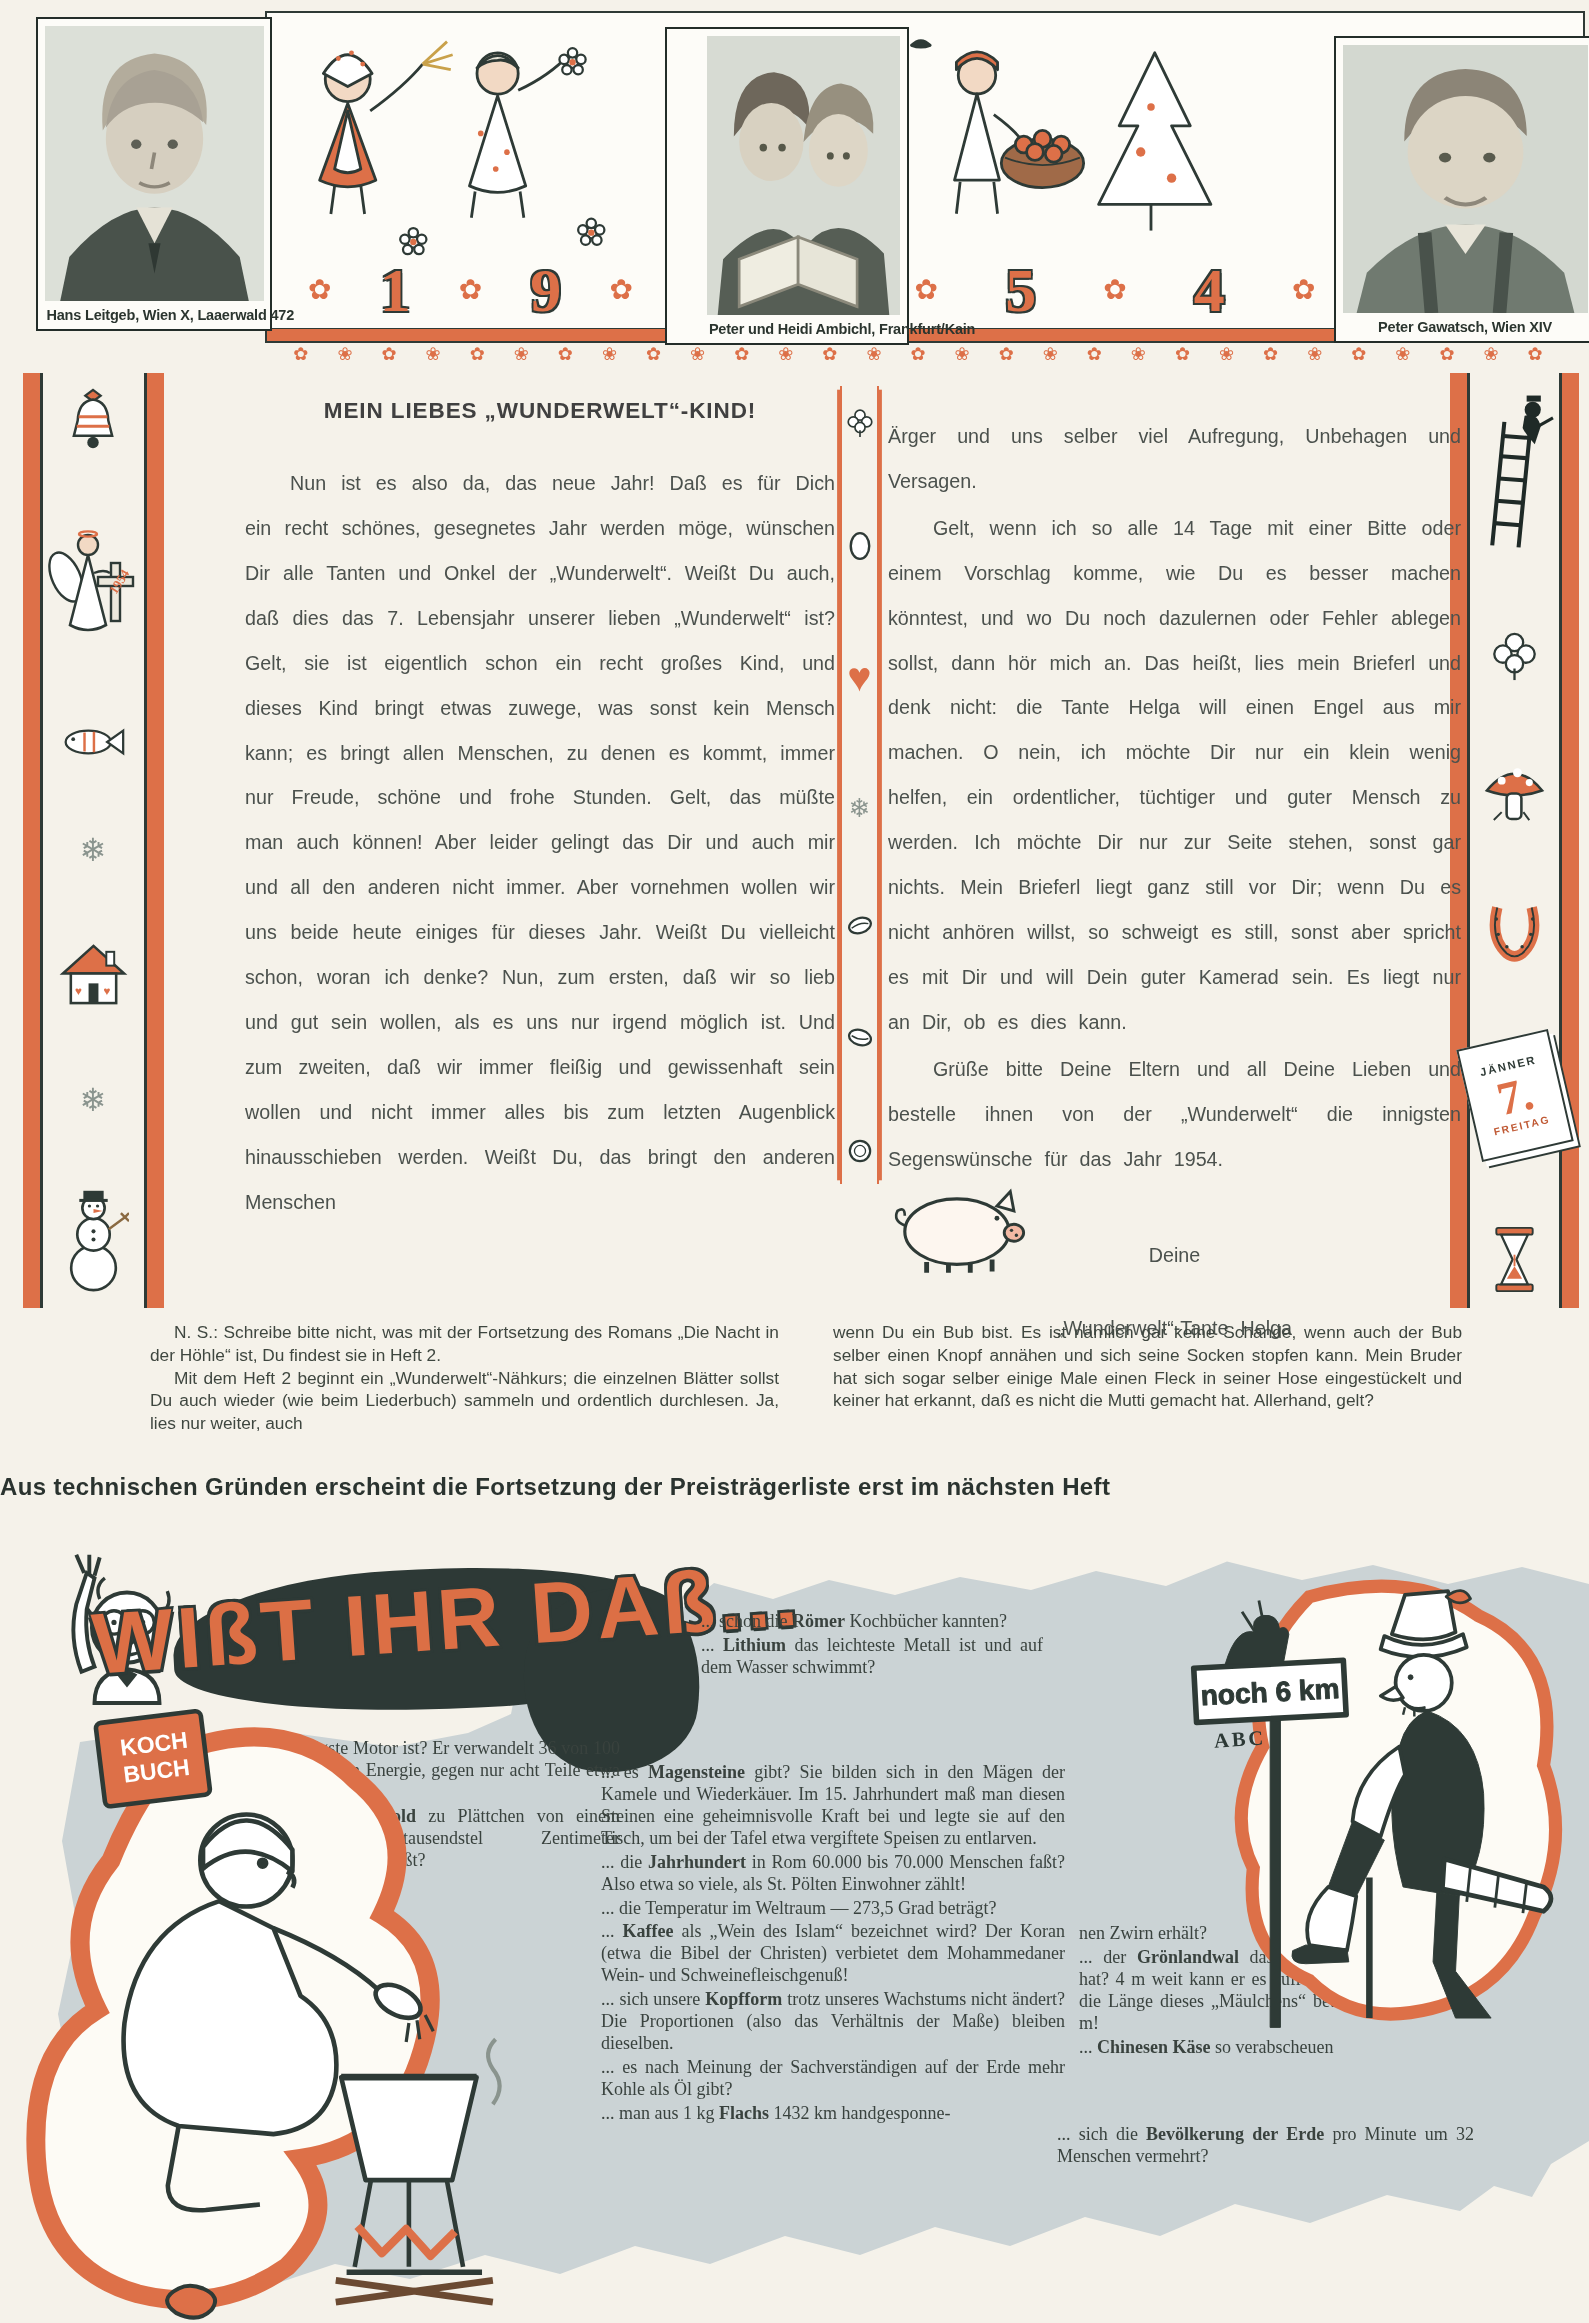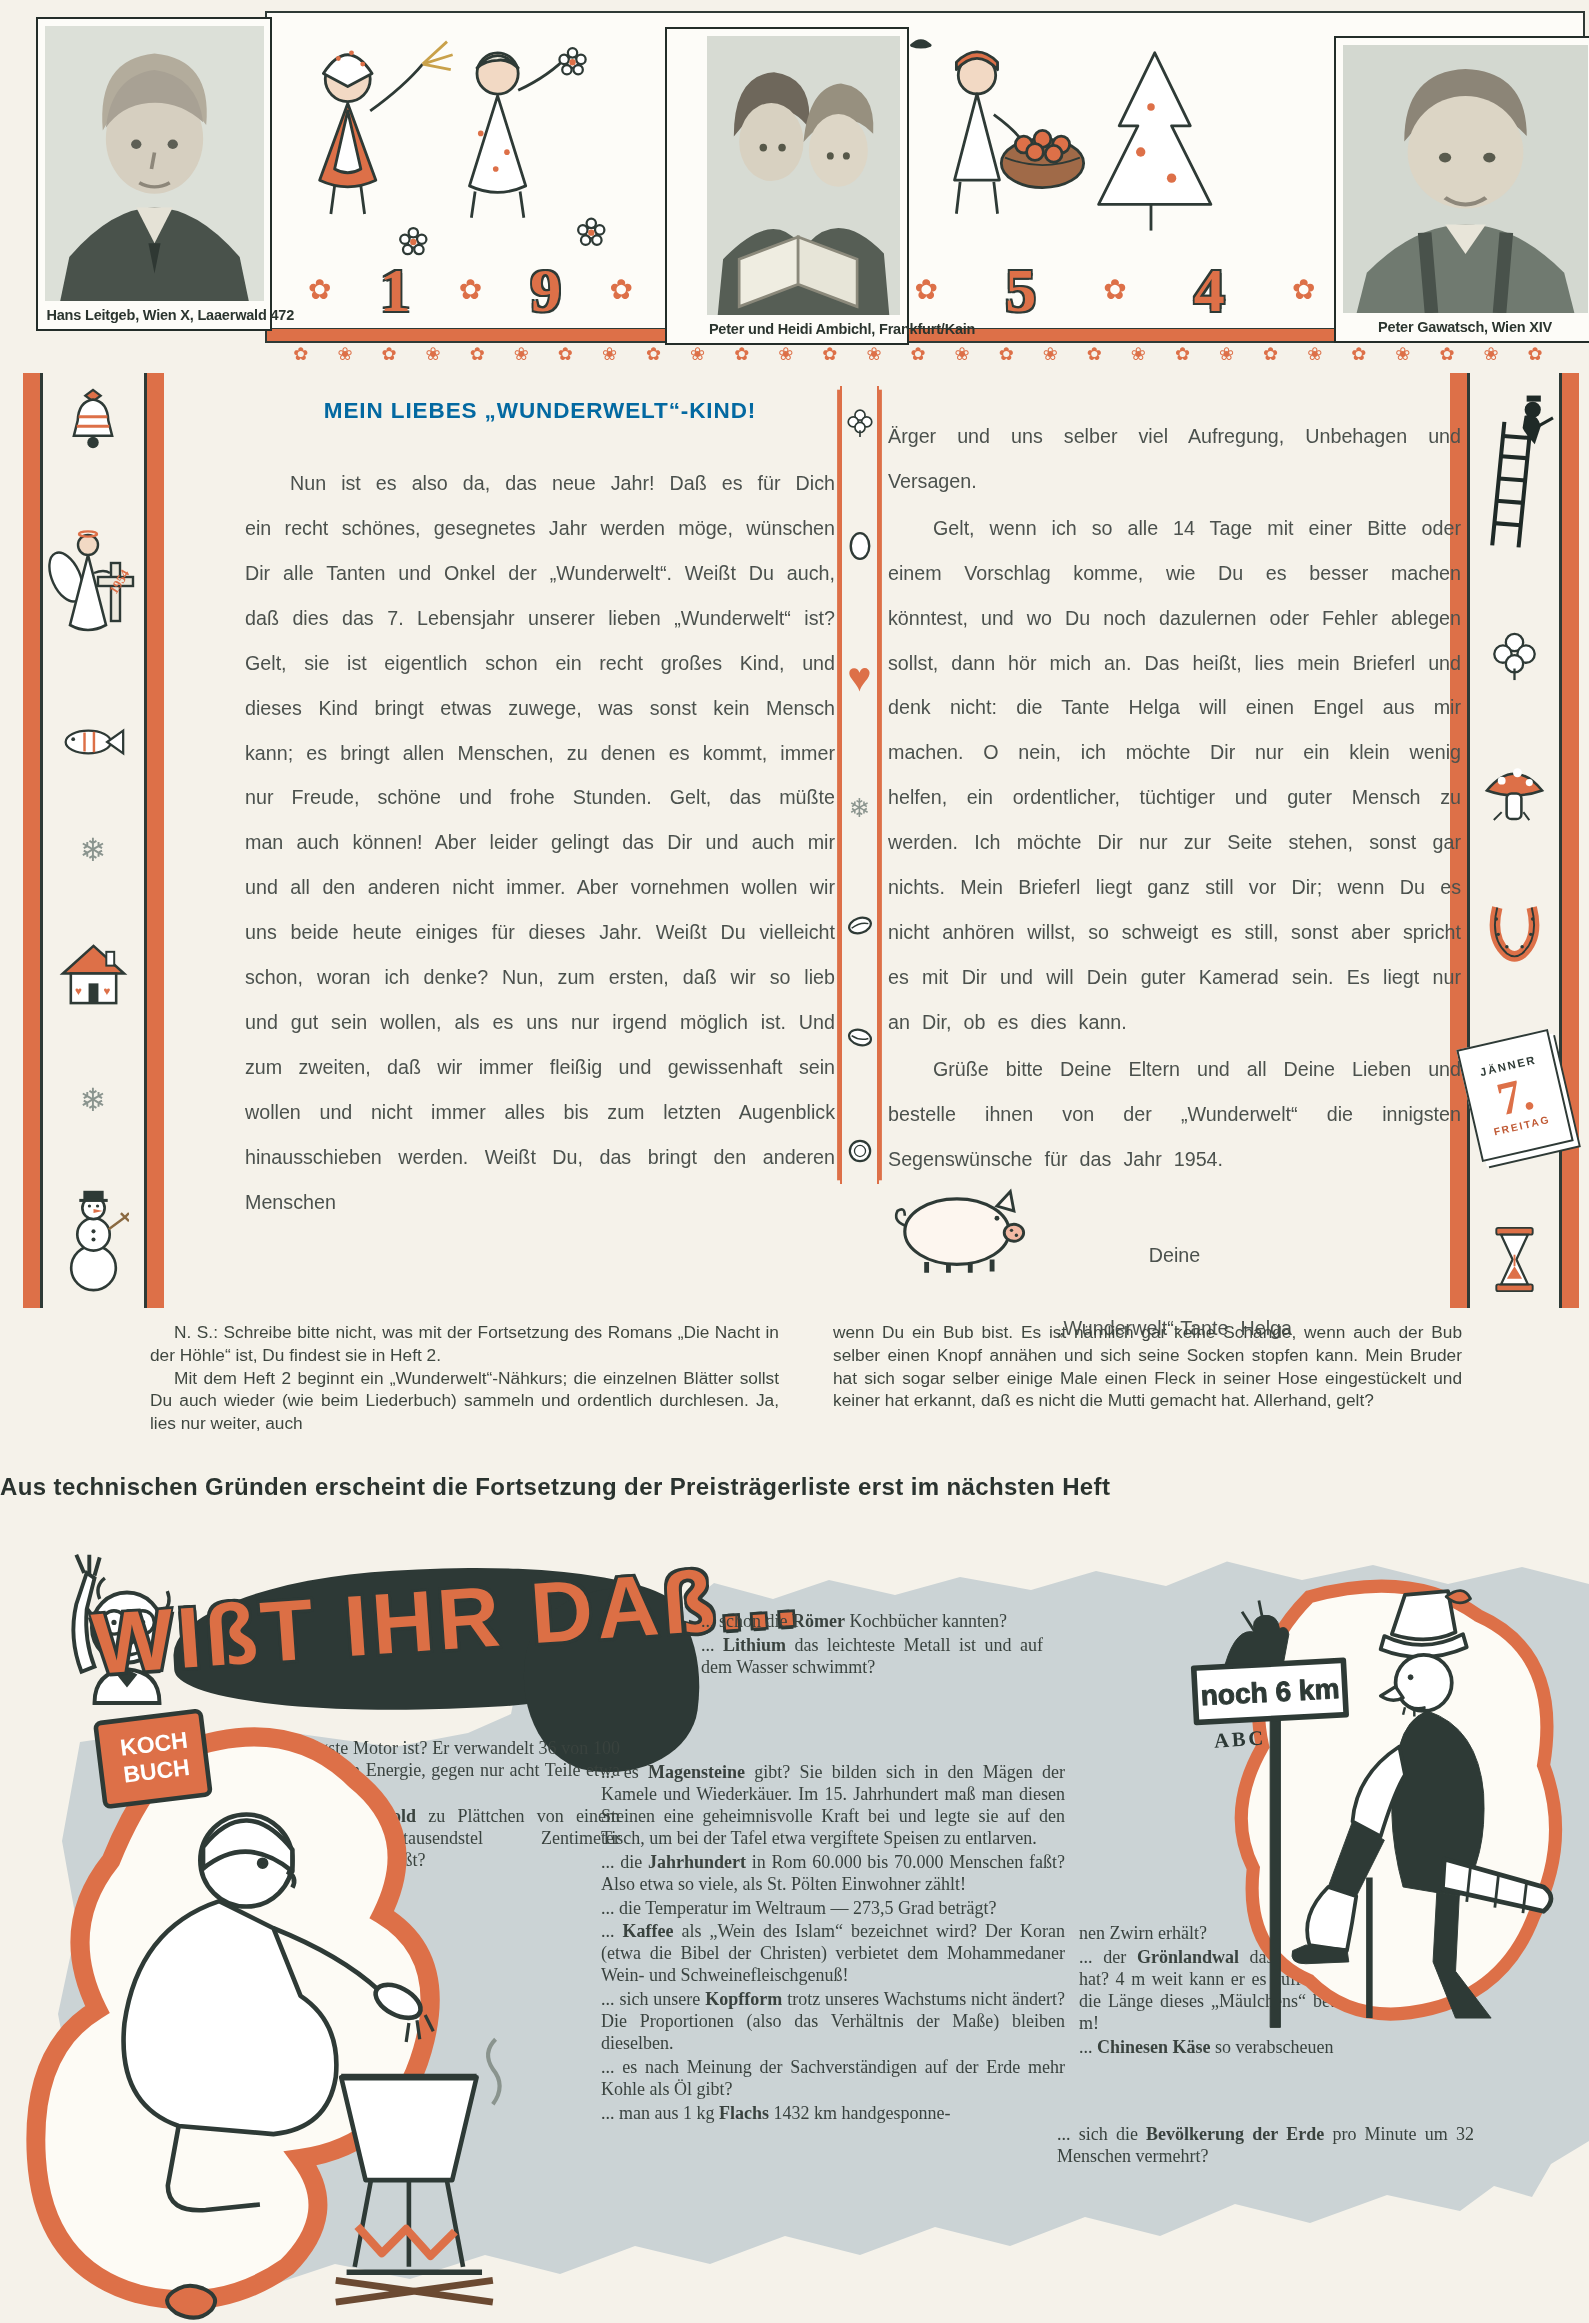--- a/index.html
+++ b/index.html
@@ -46,21 +46,21 @@
   .divider{position:absolute;left:840px;top:386px;width:39px;height:798px;box-sizing:border-box;
         border-left:2.8px solid #dd7048;border-right:2.8px solid #dd7048;
         box-shadow:-6.6px 0 0 -3.7px #dd7048,6.6px 0 0 -3.7px #dd7048;
         display:flex;flex-direction:column;align-items:center;justify-content:space-between;padding:20.6px 0;z-index:1;}
   .divider .sf{font-size:26px;color:#8a948e;}
   .divider .ht{font-size:41px;color:#dd7048;}
 
   .col{position:absolute;z-index:1;}
   .col-l{left:245px;top:398px;width:590px;}
   .col-r{left:888px;top:414px;width:573px;}
-  .letter-title{margin:0 0 37px;font-size:22.5px;font-weight:bold;letter-spacing:0.9px;text-align:center;color:#0369a1;}
+  .letter-title{margin:0 0 37px;font-size:22.5px;font-weight:bold;letter-spacing:0.9px;text-align:center;color:#404040;}
   .col p{margin:0;font-size:19.7px;line-height:2.28;text-align:justify;color:#4b514d;word-spacing:6.6px;}
   .col p.ind{text-indent:45px;}
   .col p + p{margin-top:1.9px;}
   .sig{margin-top:52px !important;text-align:center !important;text-indent:0 !important;}
   .sig2{margin-top:28px !important;text-align:center !important;text-indent:0 !important;}
   .pig{position:absolute;left:890px;top:1177px;width:146px;height:97px;z-index:2;}
 
   
   .ps{position:absolute;left:150px;top:1321px;width:1312px;display:flex;gap:54px;z-index:1;}
   .ps .ps-col{width:50%;}

